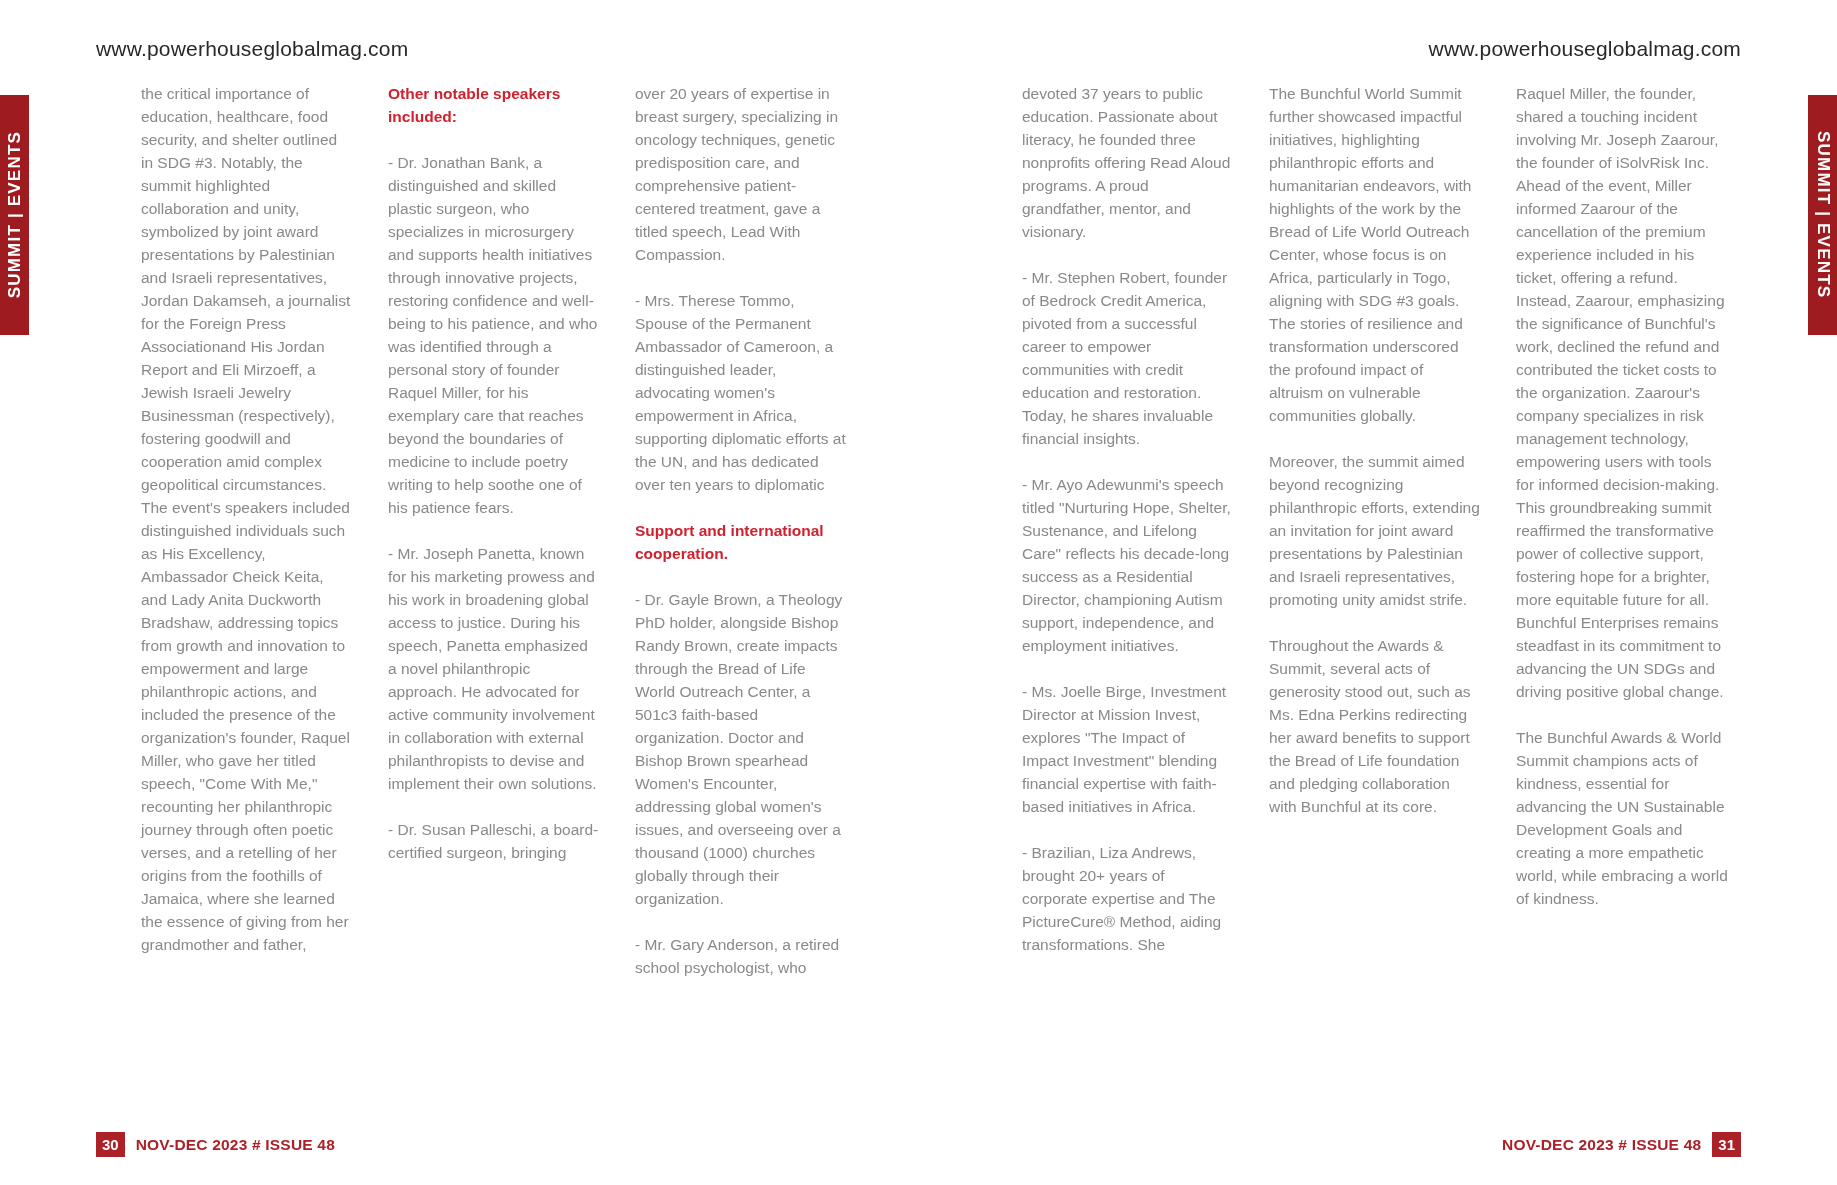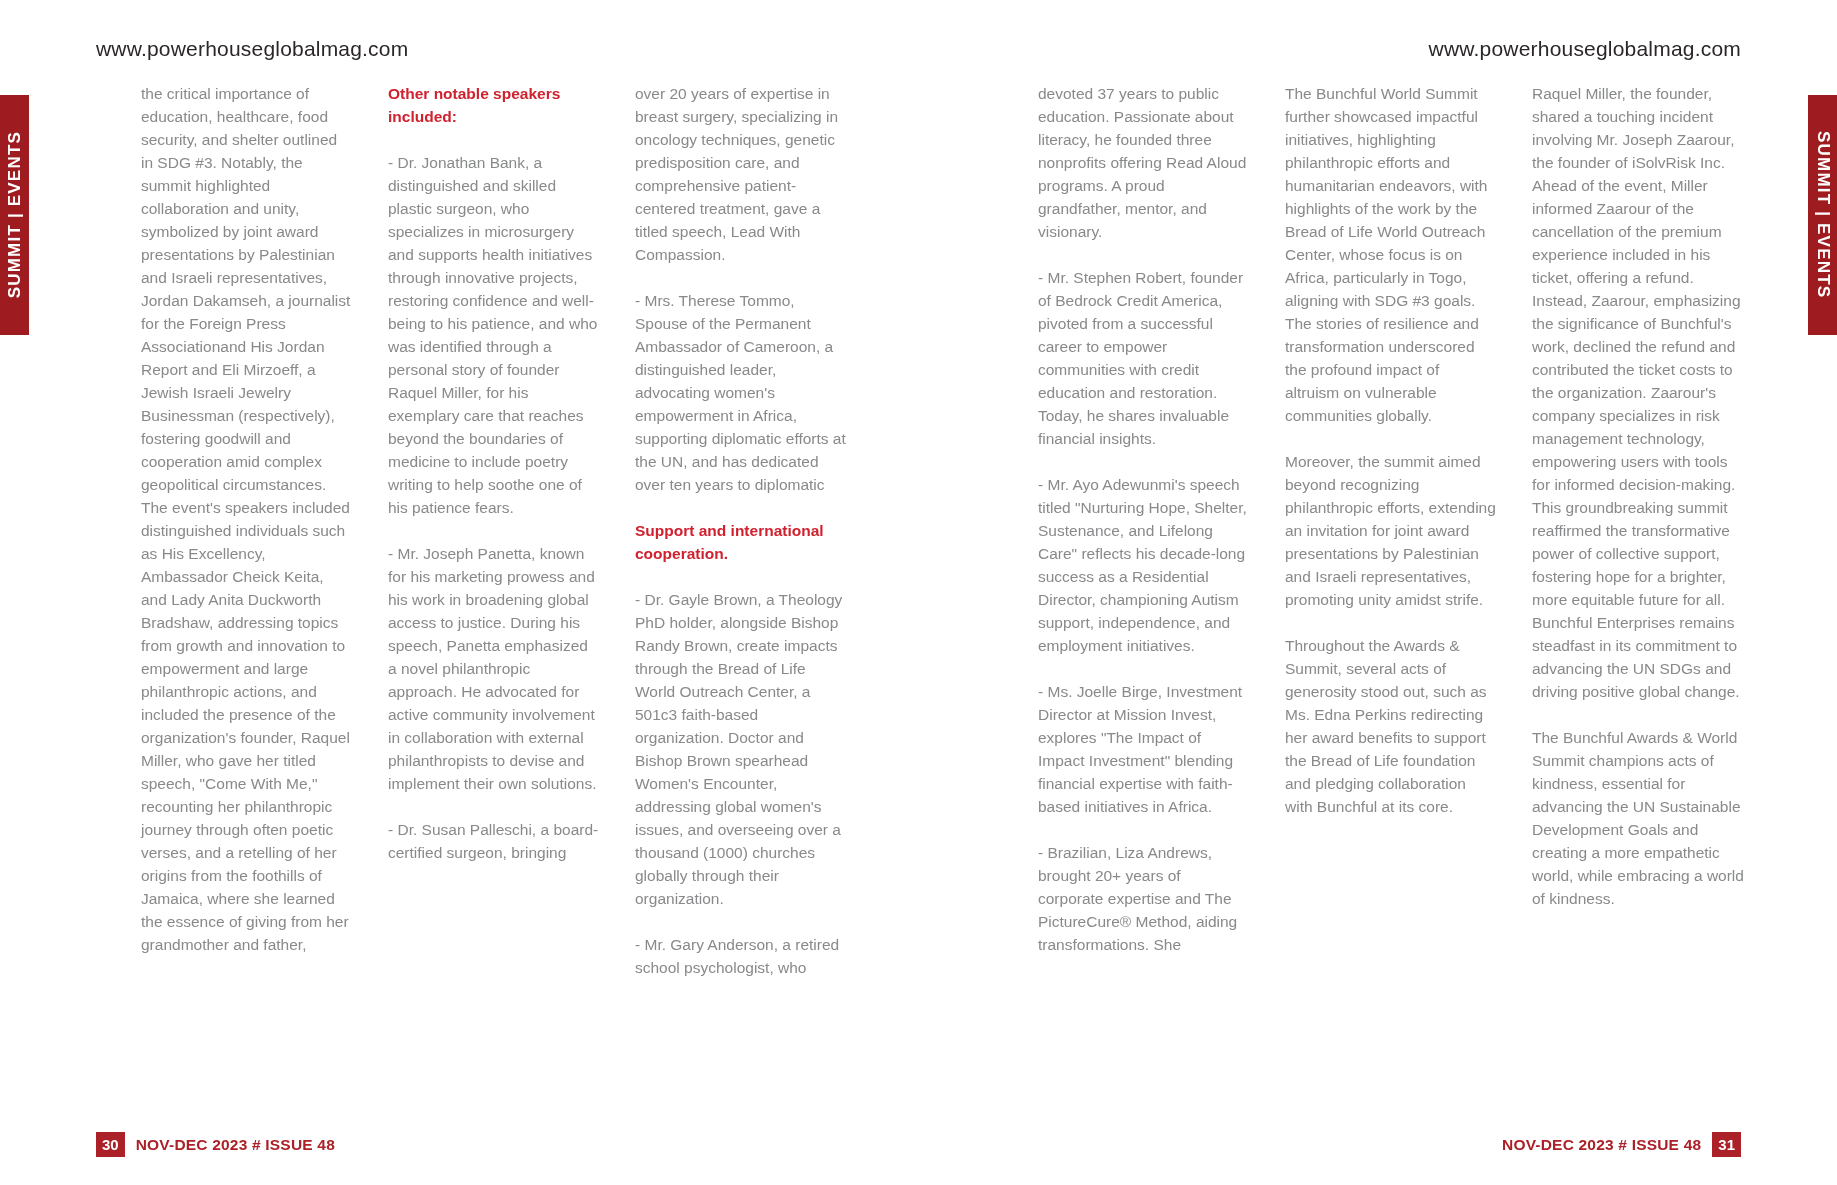--- a/index.html
+++ b/index.html
@@ -30,21 +30,21 @@
     color:#ffffff; font-weight:bold; font-size:17px; letter-spacing:1.2px;
     writing-mode:vertical-rl; white-space:nowrap;
   }
   .banner-left span { transform:rotate(180deg); }
 
   .columns {
     position:absolute; top:82px;
     display:flex; gap:35px; align-items:flex-start;
   }
   .page.left  .columns { left:96px;margin-left:45px; }
-  .page.right .columns { left:120px; }
+  .page.right .columns { left:104px; }
   .col { width:212px; flex:0 0 auto; }
   .col p { margin:0 0 23px 0; font-size:15.5px; line-height:23px; }
   .col p.body { color:var(--body-gray); }
   .col p.heading { color:var(--heading-red); font-weight:bold; }
 
   .page-footer {
     position:absolute; top:1132px; left:96px; right:96px;
     display:flex; align-items:center; gap:11px;
   }
   .page-footer.align-right { justify-content:flex-end; }

